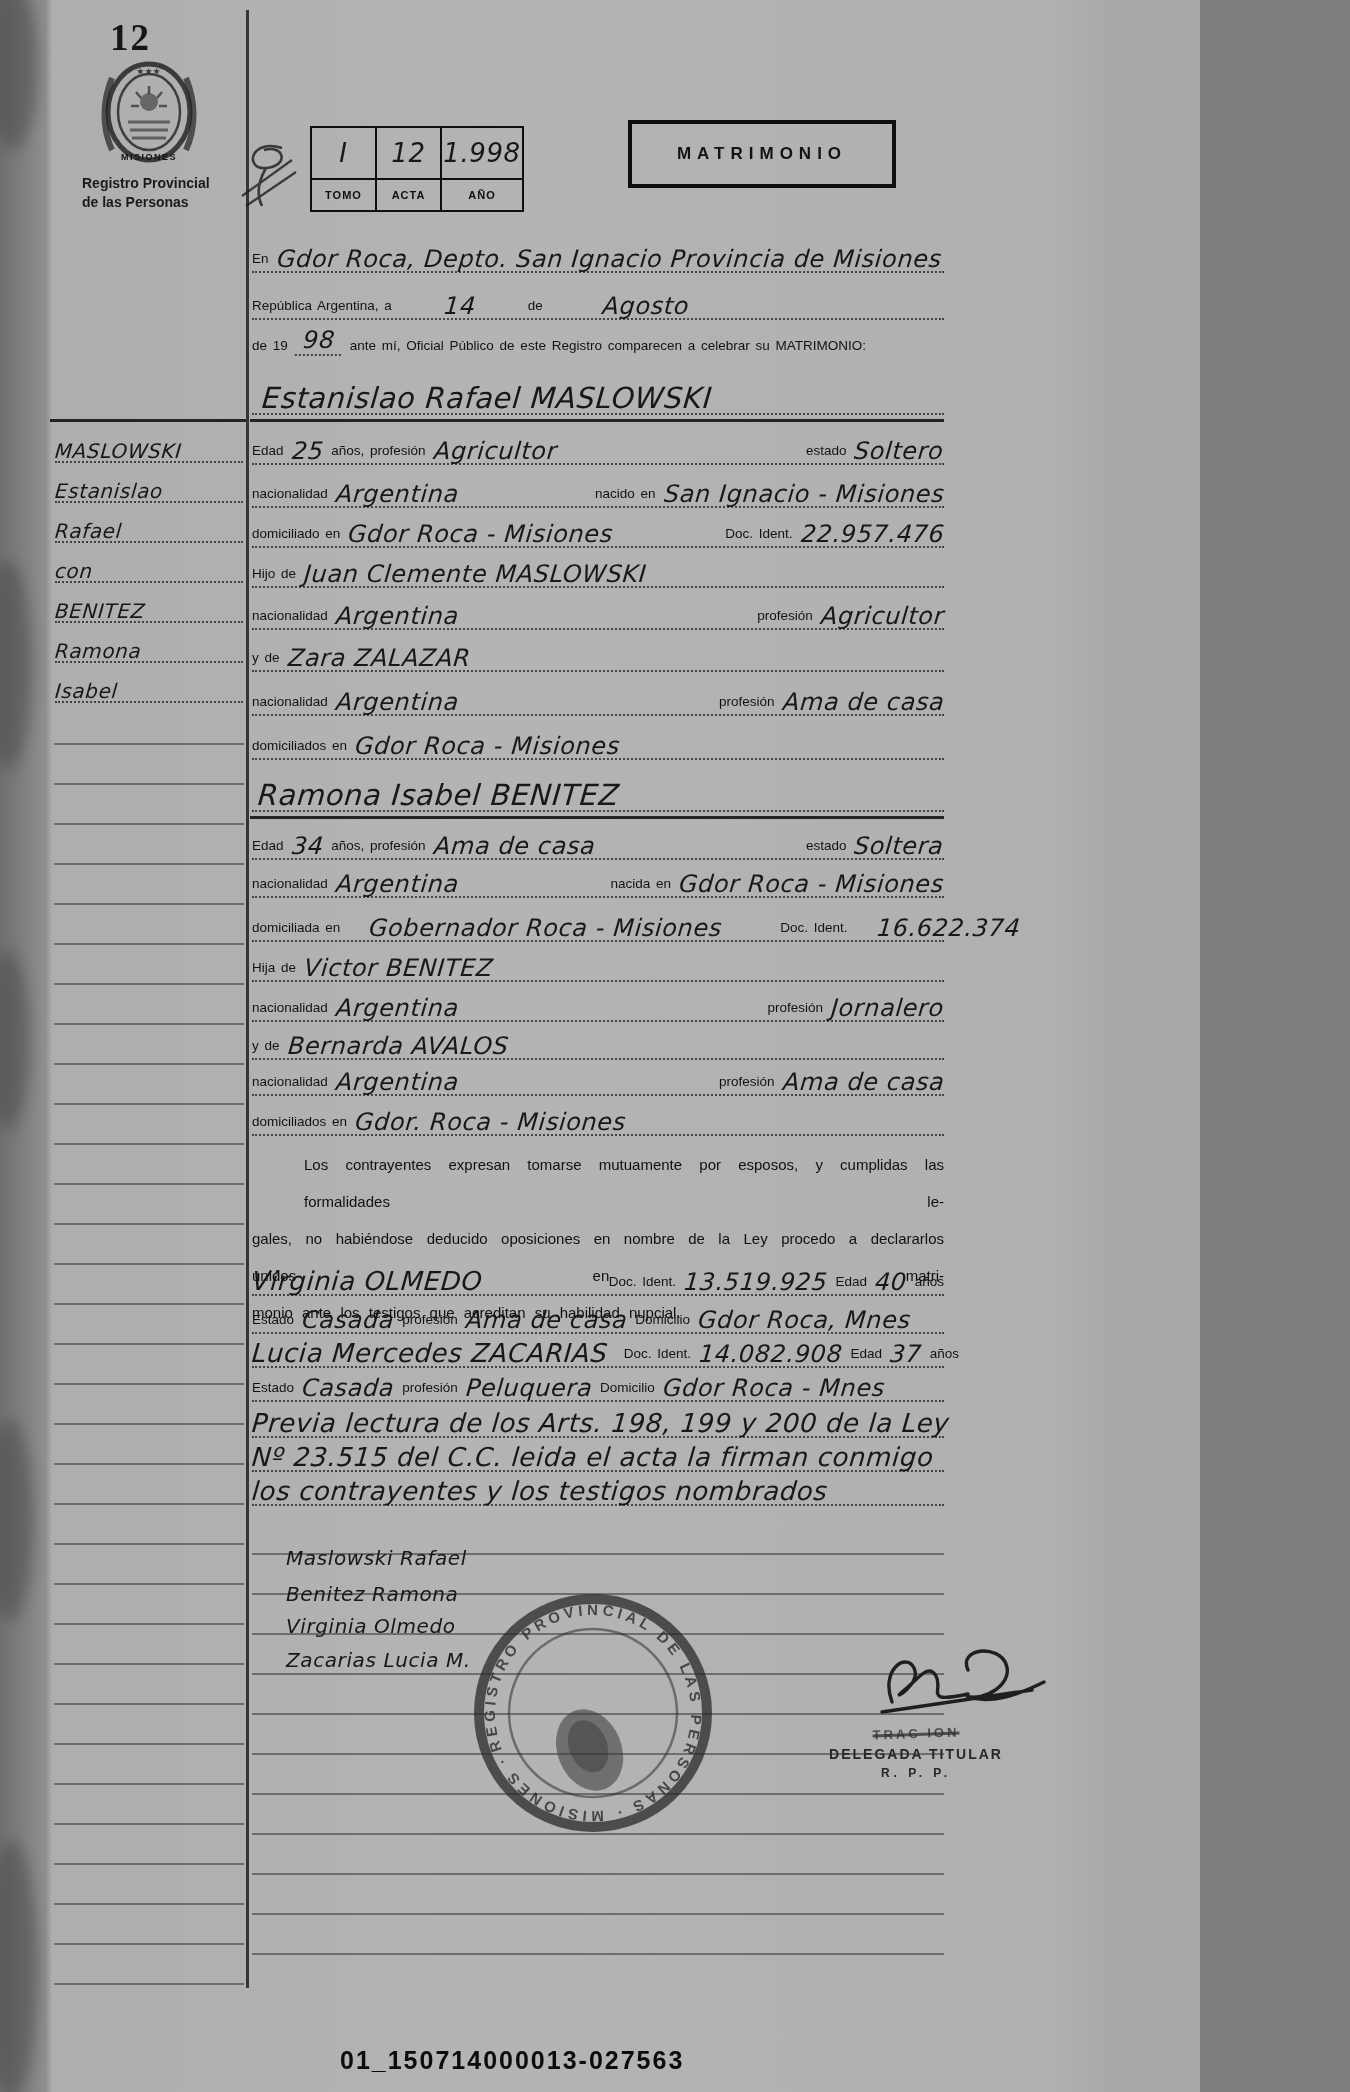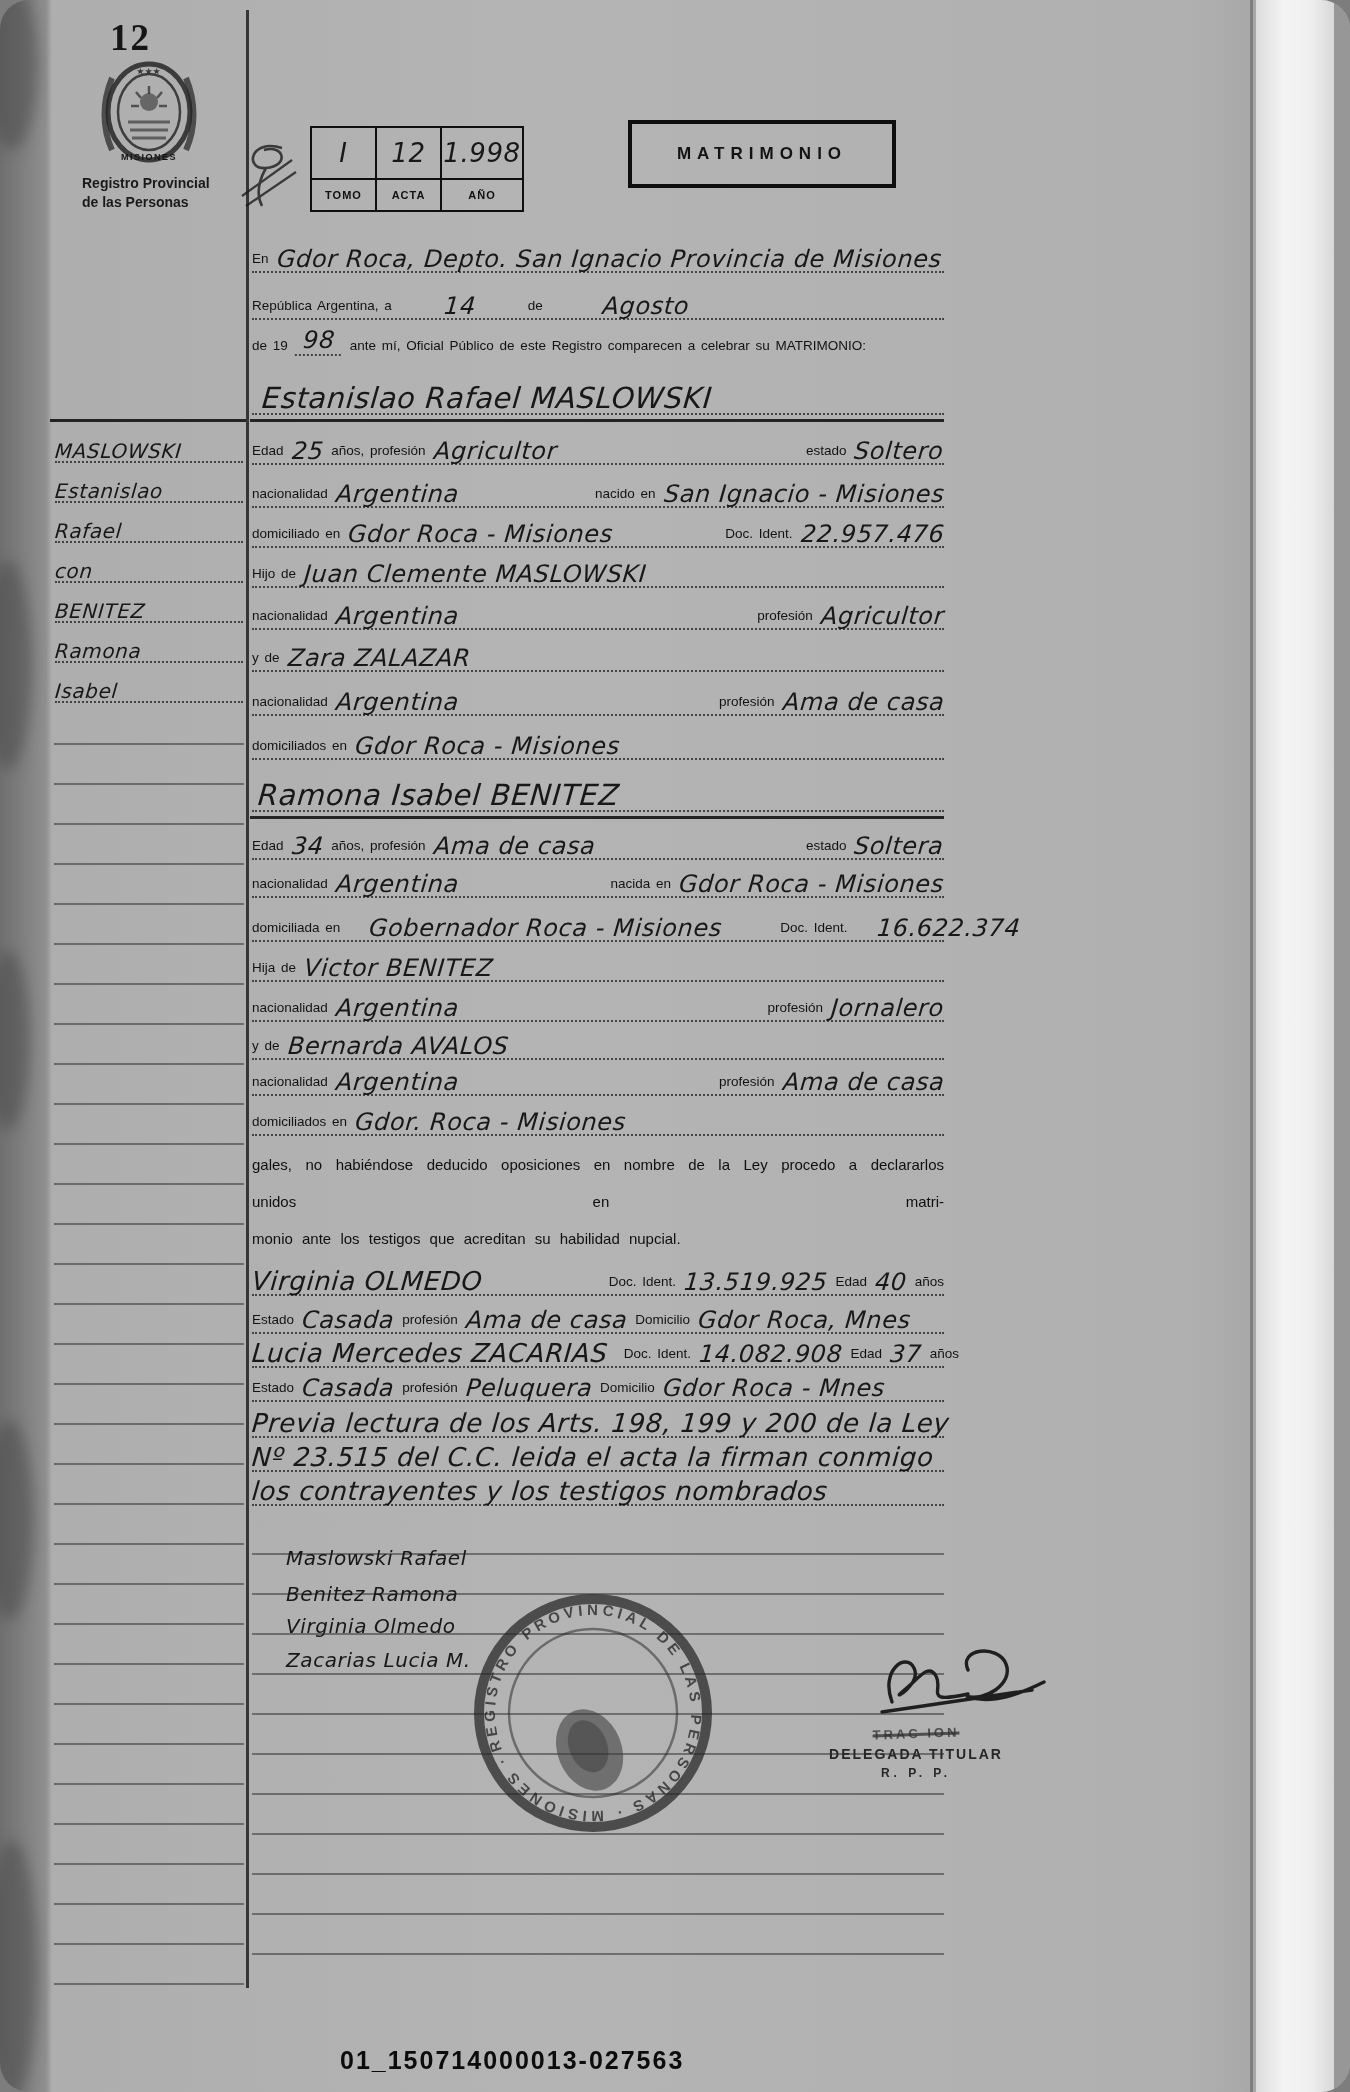--- a/index.html
+++ b/index.html
@@ -1,18 +1,18 @@
 <!DOCTYPE html>
 <html><head>
 <meta charset="utf-8">
 <style>
   html,body{margin:0;padding:0;background:#7d7d7d;}
-  .scan{position:relative;width:1350px;height:2092px;overflow:hidden;
+  .scan{position:relative;width:1200px;height:2092px;overflow:hidden;
         background:linear-gradient(90deg,#6f6f6f 0,#8f8f8f 46px,#aeaeae 52px,#b4b4b4 40%,#b0b0b0 88%,#a8a8a8 93%);
-        font-family:"Liberation Sans",sans-serif;border-radius:29px;}
+        font-family:"Liberation Sans",sans-serif;}
   .white-edge{position:absolute;left:1256px;top:0;width:78px;height:2092px;
         background:linear-gradient(90deg,#dcdcdc,#f3f3f3 35%,#efefef 70%,#d8d8d8);}
   .far-edge{position:absolute;left:1334px;top:0;width:16px;height:2092px;background:#979797;}
   .paper-right-line{position:absolute;left:1250px;top:0;width:3px;height:2092px;background:#5d5d5d;opacity:.55;}
   .blob{position:absolute;background:#474747;border-radius:50%;filter:blur(7px);opacity:.5;}
 
   .vrule{position:absolute;left:246px;top:10px;width:3px;height:1978px;background:#1b1b1b;opacity:.82;}
   .sep{position:absolute;height:3px;background:#101010;opacity:.88;}
 
   .lbl{font-size:13.5px;color:#131313;white-space:nowrap;word-spacing:2px;padding-bottom:7px;}
@@ -270,20 +270,21 @@
     <span class="grow"></span>
     <span class="lbl">profesión</span>
     <span class="hw">Ama de casa</span>
   </div>
   <div class="row ul" style="top:1096px;">
     <span class="lbl">domiciliados en</span>
     <span class="hw grow">Gdor. Roca - Misiones</span>
   </div>
 
   <div class="para" style="top:1146px;">
+    <div class="pline first">Los contrayentes expresan tomarse mutuamente por esposos, y cumplidas las formalidades le-</div>
     <div class="pline">gales, no habiéndose deducido oposiciones en nombre de la Ley procedo a declararlos unidos en matri-</div>
     <div class="pline last">monio ante los testigos que acreditan su habilidad nupcial.</div>
   </div>
 
   <div class="row ul" style="top:1256px;">
     <span class="hw md">Virginia OLMEDO</span>
     <span class="grow"></span>
     <span class="lbl">Doc. Ident.</span>
     <span class="hw">13.519.925</span>
     <span class="lbl">Edad</span>

